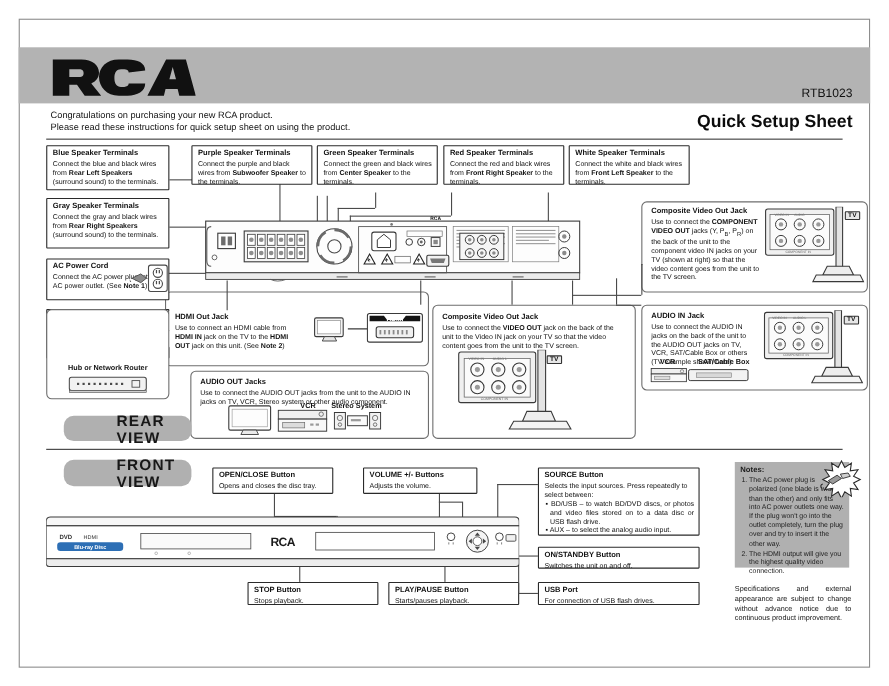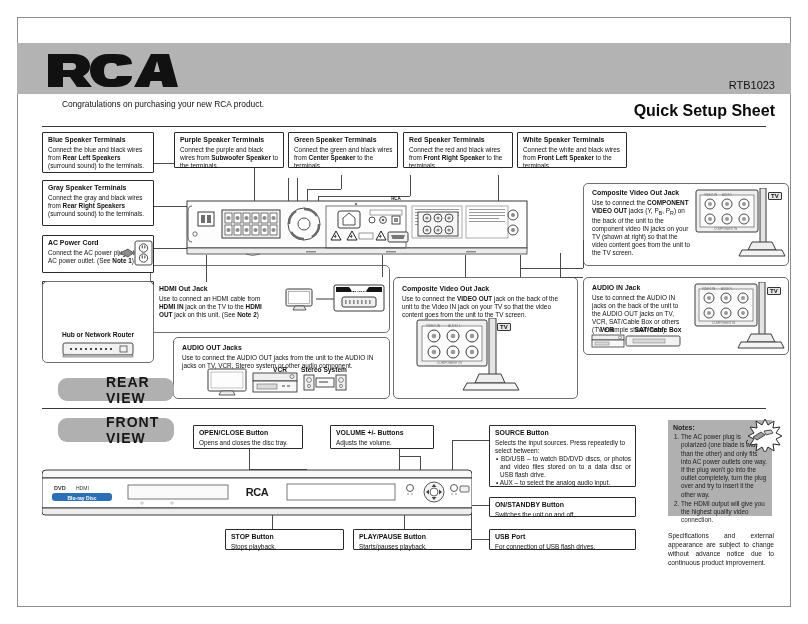--- a/index.html
+++ b/index.html
@@ -53,21 +53,21 @@
   }
   .model{
     position:absolute;
     right:33px;top:79px;
     text-align:right;
     color:#111;
     font-size:11px;
   }
   .intro{
     position:absolute;
-    left:62px;top:99px;
+    left:46px;top:99px;
     font-size:8.4px;
     color:#111;
     line-height:11px;
   }
   .rule{
     position:absolute;
     left:42px;
     width:724px;
     height:1px;
     background:#3a3a3a;
@@ -185,20 +185,21 @@
         <path d="M105 2 h18 l9 33 h-15 l-1.5 -6 h-11 l-1.5 6 h-15 z M108 20 h6 l-3 -11 z"></path>
       </g>
     </svg>
   </div>
 
   <div class="title">Quick Setup Sheet</div>
   <div class="model">RTB1023</div>
 
   <div class="intro">
     <div>Congratulations on purchasing your new RCA product.</div>
+    <div>Please read these instructions for quick setup sheet on using the product.</div>
   </div>
 
   <div class="rule" style="top:126px;"></div>
   <div class="rule" style="top:408px;"></div>
 
   <div class="gbox" style="left:150px;top:265px;width:240px;height:68px;"></div>
   <div class="gbox" style="left:173px;top:337px;width:217px;height:62px;"></div>
   <div class="gbox" style="left:393px;top:277px;width:185px;height:122px;"></div>
   <div class="gbox" style="left:583px;top:183px;width:206px;height:83px;"></div>
   <div class="gbox" style="left:583px;top:277px;width:206px;height:78px;"></div>

